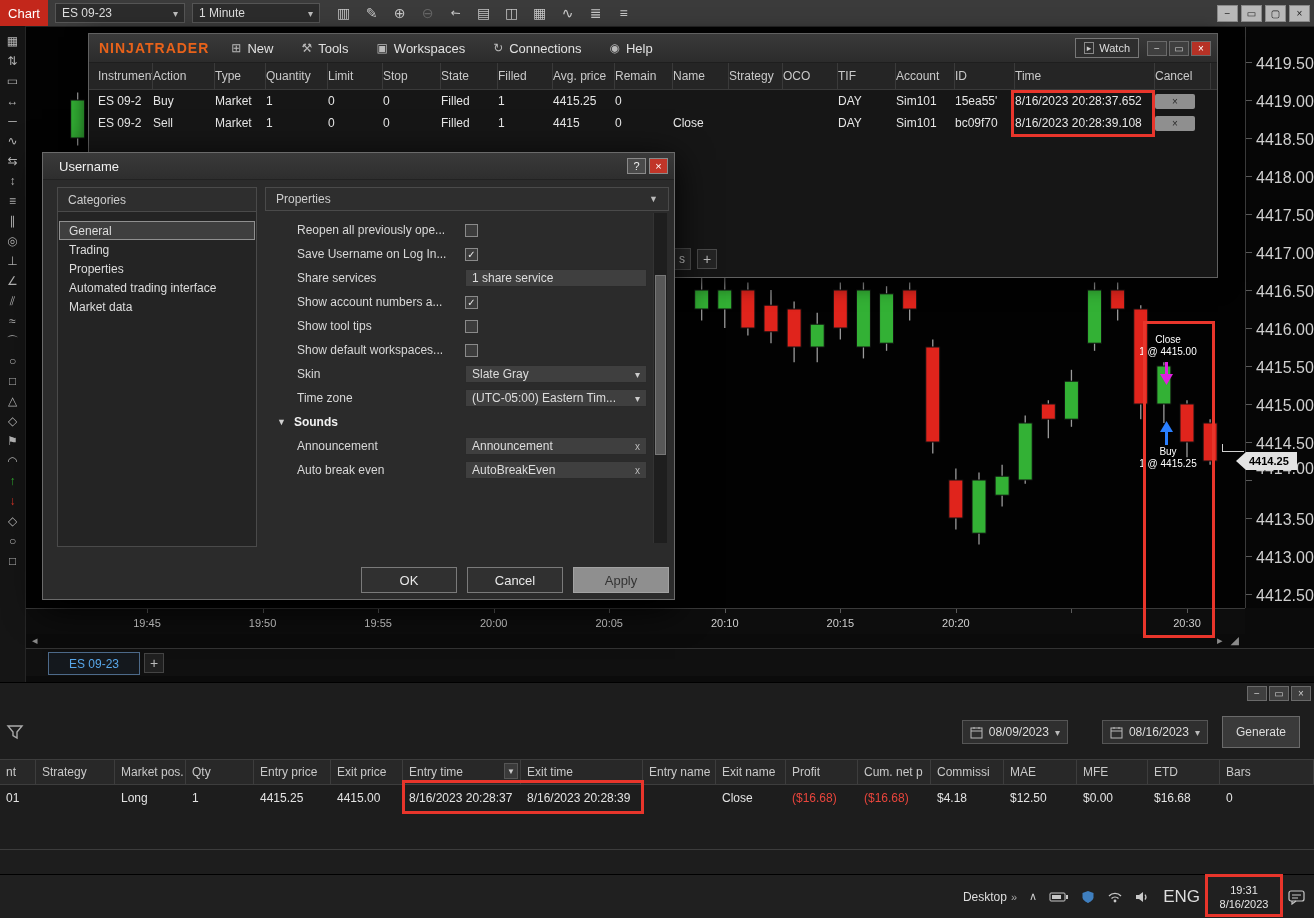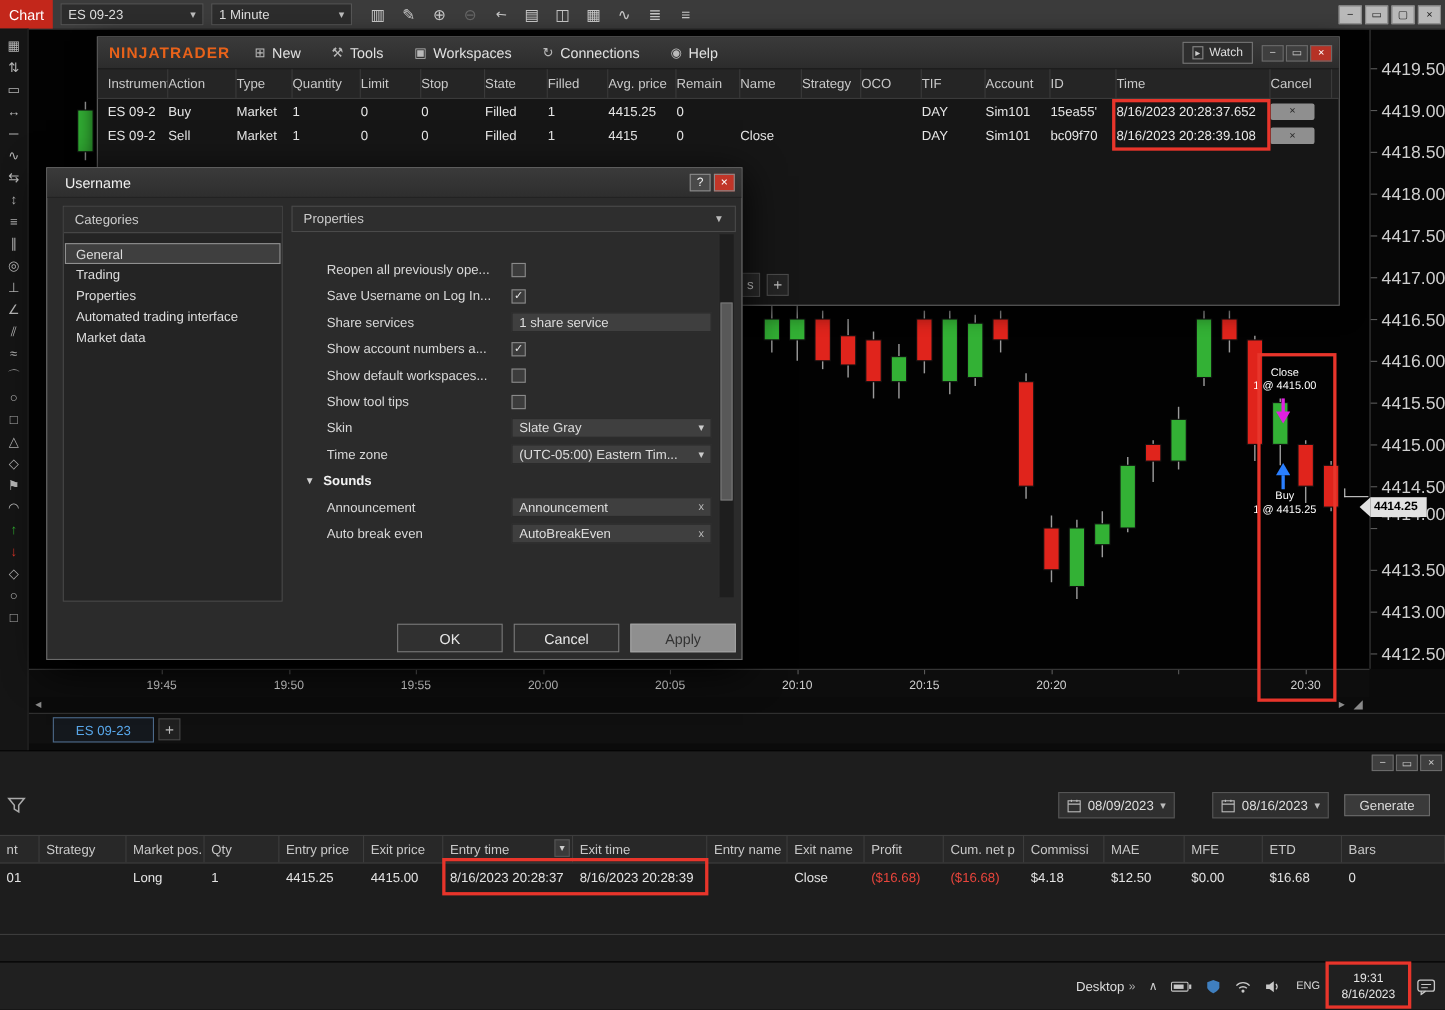--- a/index.html
+++ b/index.html
@@ -77,21 +77,21 @@
   .otb{width:19px;height:16px;background:#4a4a4a;border:1px solid #8a8a8a;color:#eee;font-size:11px;display:flex;align-items:center;justify-content:center;box-sizing:border-box;}
   .otb.close{background:#c13528;color:#fff;}
   .opt-cats{position:absolute;left:14px;top:34px;width:200px;height:360px;border:1px solid #4a4a4a;background:#242424;box-sizing:border-box;}
   .panel-header{height:24px;background:#2e2e2e;border-bottom:1px solid #4a4a4a;color:#ccc;font-size:12px;display:flex;align-items:center;padding:0 10px;box-sizing:border-box;}
   .opt-cat{height:19px;line-height:19px;padding-left:9px;font-size:12px;color:#ddd;margin:0 1px;border:1px solid transparent;box-sizing:border-box;}
   .opt-cat.sel{background:#3f3f3f;border:1px solid #909090;}
   .opt-cats .list{margin-top:9px;}
   .opt-props{position:absolute;left:222px;top:34px;width:404px;height:360px;box-sizing:border-box;}
   .opt-props .panel-header{border:1px solid #4a4a4a;}
   .ph-caret{margin-left:auto;color:#bbb;font-size:9px;}
-  .props-list{margin-top:22px;}
+  .props-list{margin-top:7px;}
   .prop-row{display:flex;align-items:center;height:24px;padding-left:32px;box-sizing:border-box;}
   .plabel{width:168px;font-size:12px;color:#d8d8d8;overflow:hidden;white-space:nowrap;}
   .cb{width:13px;height:13px;background:#3c3c3c;border:1px solid #8a8a8a;color:#e8e8e8;font-size:10px;line-height:11px;text-align:center;box-sizing:border-box;}
   .field{width:182px;height:18px;background:#3f3f3f;border:1px solid #2a2a2a;color:#ddd;font-size:12px;display:flex;align-items:center;padding:0 6px;box-sizing:border-box;}
   .fval{flex:1;overflow:hidden;white-space:nowrap;}
   .field .caret{color:#ccc;font-size:10px;}
   .field .clr{color:#bbb;font-size:10px;}
   .prop-row.grp{padding-left:12px;}
   .prop-row.grp .tri{color:#d0d0d0;font-size:9px;margin-right:8px;}
   .grp-label{color:#f0f0f0;font-size:12px;font-weight:bold;}
@@ -100,39 +100,39 @@
   .opt-btn{position:absolute;top:414px;width:96px;height:26px;font-size:13px;display:flex;align-items:center;justify-content:center;border:1px solid #7a7a7a;background:#303030;color:#e8e8e8;box-sizing:border-box;}
   .opt-btn.apply{background:#8f8f8f;color:#333;border-color:#a2a2a2;}
 
   
   .trades-panel{position:absolute;left:0;top:682px;width:1314px;height:192px;background:#1d1d1d;border-top:1px solid #000;z-index:4;box-sizing:border-box;}
   .tp-winbtns{position:absolute;right:3px;top:3px;display:flex;gap:2px;}
   .tp-toolbar{position:absolute;left:0;top:34px;width:1314px;height:30px;display:flex;align-items:center;box-sizing:border-box;padding:0 14px 0 6px;}
   .tp-right{margin-left:auto;display:flex;align-items:center;}
   .date-picker{height:24px;background:#2f2f2f;border:1px solid #555;color:#ddd;font-size:12px;display:flex;align-items:center;gap:6px;padding:0 7px;box-sizing:border-box;}
   .date-picker .caret{color:#bbb;font-size:10px;}
-  .gen-btn{width:78px;height:20px;background:#3a3a3a;border:1px solid #6a6a6a;color:#ddd;font-size:12px;display:flex;align-items:center;justify-content:center;box-sizing:border-box;}
+  .gen-btn{width:78px;height:32px;background:#3a3a3a;border:1px solid #6a6a6a;color:#ddd;font-size:12px;display:flex;align-items:center;justify-content:center;box-sizing:border-box;}
   .tp-grid{position:absolute;left:0;display:grid;width:1314px;}
   .tp-grid .cell{overflow:hidden;white-space:nowrap;padding-left:6px;box-sizing:border-box;font-size:12px;display:flex;align-items:center;}
   .tp-header{top:76px;height:24px;background:#282828;border-top:1px solid #3d3d3d;border-bottom:1px solid #3d3d3d;}
   .tp-header .cell{color:#c9c9c9;border-right:1px solid #3d3d3d;position:relative;}
   .tp-row{top:100px;height:30px;}
   .tp-row .cell{color:#e3e3e3;}
   .cell.neg{color:#e8453c;}
   .hdr-filter{position:absolute;right:2px;top:3px;width:14px;height:16px;background:#3a3a3a;border:1px solid #555;color:#ccc;font-size:8px;display:flex;align-items:center;justify-content:center;box-sizing:border-box;}
   .tp-divider{position:absolute;left:0;top:166px;width:1314px;height:1px;background:#3c3c3c;}
 
   
   .taskbar{position:absolute;left:0;top:874px;width:1314px;height:44px;background:#202020;border-top:1px solid #000;display:flex;align-items:center;z-index:6;box-sizing:border-box;}
   .tk-right{margin-left:auto;display:flex;align-items:center;gap:12px;padding-right:8px;}
   .tk-desktop{color:#ddd;font-size:12px;display:flex;align-items:center;gap:4px;}
   .tk-desktop .chev{color:#aaa;font-size:11px;}
   .tk-caret{color:#ccc;font-size:11px;}
   .tk-icon{display:flex;align-items:center;}
-  .tk-lang{color:#ddd;font-size:10px;}
+  .tk-lang{color:#ddd;font-size:17px;}
   .tk-clock{color:#e6e6e6;font-size:11px;text-align:center;line-height:14px;width:64px;}
 
   
   .hl{position:absolute;border:3px solid #e8352b;box-sizing:border-box;z-index:60;pointer-events:none;}
   .hl1{left:1011px;top:90px;width:144px;height:47px;}
   .hl2{left:1143px;top:321px;width:72px;height:317px;}
   .hl3{left:402px;top:780px;width:242px;height:34px;}
   .hl4{left:1205px;top:874px;width:78px;height:43px;}
 
   svg{display:block;}
@@ -539,25 +539,25 @@
             <span class="plabel">Share services</span>
             <span class="field">
               <span class="fval">1 share service</span>
             </span>
           </div>
           <div class="prop-row">
             <span class="plabel">Show account numbers a...</span>
             <span class="cb">✓</span>
           </div>
           <div class="prop-row">
+            <span class="plabel">Show tool tips</span>
+            <span class="cb"></span>
+          </div>
+          <div class="prop-row">
             <span class="plabel">Show default workspaces...</span>
-            <span class="cb"></span>
-          </div>
-          <div class="prop-row">
-            <span class="plabel">Show tool tips</span>
             <span class="cb"></span>
           </div>
           <div class="prop-row">
             <span class="plabel">Skin</span>
             <span class="field">
               <span class="fval">Slate Gray</span>
               <span class="caret">▾</span>
             </span>
           </div>
           <div class="prop-row">

